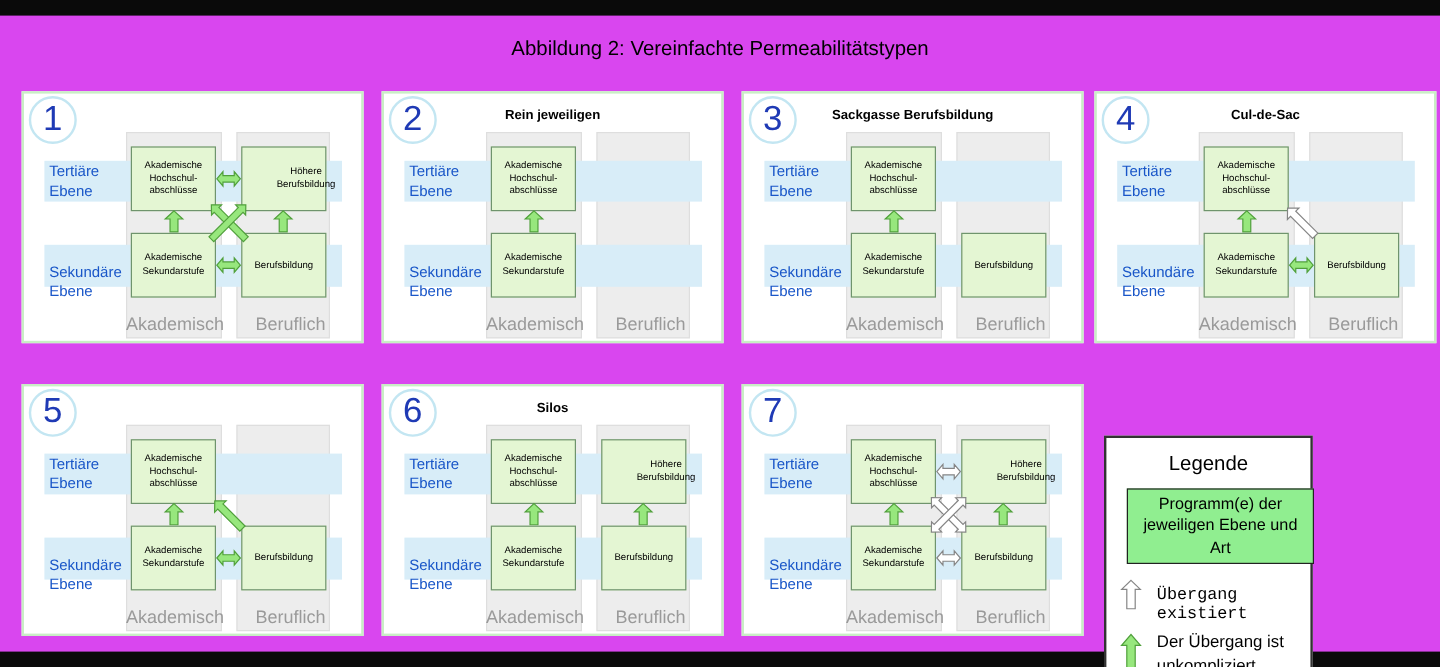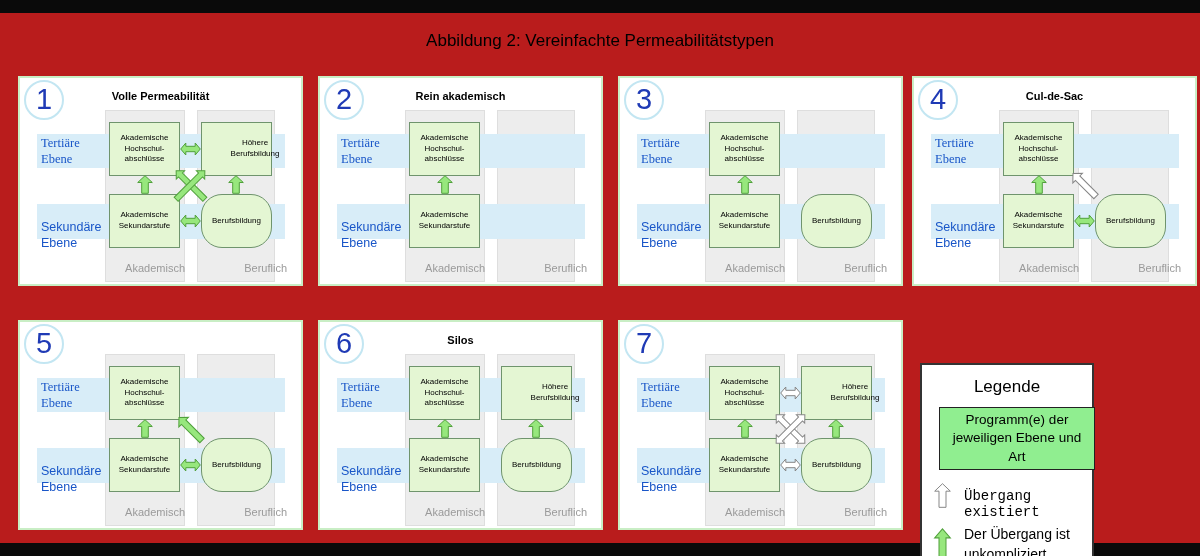--- a/index.html
+++ b/index.html
@@ -1,16 +1,16 @@
 <!DOCTYPE html>
 <html><head>
 <meta charset="utf-8">
 <style>
   html,body{margin:0;padding:0;background:#fff;}
-  .page{position:relative;width:1200px;height:556px;background:#b91c1c;overflow:hidden;
+  .page{position:relative;width:1200px;height:556px;background:#d946ef;overflow:hidden;
         font-family:"Liberation Sans",sans-serif;color:#000;}
   .bar{position:absolute;left:0;width:100%;height:13px;background:#0a0a0a;}
   .bar.top{top:0;}
   .bar.bot{bottom:0;}
   .fig-title{position:absolute;top:31px;left:0;width:100%;text-align:center;
              font-size:17px;color:#000;}
 
   
   .panel{position:absolute;width:285px;height:210px;border:2px solid #c9eec5;
          background:#fff;box-sizing:border-box;}
@@ -23,27 +23,27 @@
              color:#1f3ab5;font-size:29px;line-height:35px;text-align:center;}
   .ptitle{position:absolute;left:0;right:0;top:12px;margin:0;text-align:center;
           font-size:11px;font-weight:bold;z-index:4;}
   .col{position:absolute;top:32px;height:172px;background:#ededed;border:1px solid #dedede;
        box-sizing:border-box;z-index:0;}
   .col.a{left:85px;width:80px;} .col.b{left:177px;width:78px;}
   .band{position:absolute;left:17px;width:248px;background:#d8edf8;z-index:1;}
   .band.t{top:56px;height:34px;} .band.s{top:126px;height:35px;}
   .rowlab{position:absolute;left:21px;width:66px;font-size:12.5px;line-height:1.26;
           color:#1956c8;z-index:2;}
-  .rl-t{top:58px;font-family:Liberation Serif, serif;} .rl-s{top:128px;margin-top:14px;}
+  .rl-t{top:58px;} .rl-s{top:128px;margin-top:14px;}
   .box{position:absolute;width:71px;height:54px;background:#e4f6d3;border:1px solid #6f946d;
        box-sizing:border-box;display:flex;align-items:center;justify-content:center;
        text-align:center;font-size:8px;line-height:1.35;z-index:2;padding:1px;}
   .b-tl{left:89px;top:44px;} .b-tr{left:181px;top:44px;padding-left:38px;}
-  .b-bl{left:89px;top:116px;} .b-br{left:181px;top:116px;border-radius:21px;}
-  .collab{position:absolute;top:184px;font-size:11px;color:#9a9a9a;text-align:right;z-index:1;}
+  .b-bl{left:89px;top:116px;} .b-br{left:181px;top:116px;}
+  .collab{position:absolute;top:184px;font-size:15px;color:#9a9a9a;text-align:center;z-index:1;}
   .cl-a{left:85px;width:80px;} .cl-b{left:177px;width:90px;}
 
   
   .arr{position:absolute;z-index:3;}
   .arr svg{display:block;width:100%;height:100%;overflow:visible;}
   .g polygon{fill:#97e77d;stroke:#50a03b;stroke-width:1;}
   .wh polygon{fill:#ffffff;stroke:#858585;stroke-width:1;}
   .a-vl{left:117px;top:97px;width:16px;height:19px;}
   .a-vr{left:208px;top:97px;width:16px;height:19px;}
   .a-ht{left:160px;top:64px;width:21px;height:14px;}
@@ -70,21 +70,20 @@
 <body>
 
 <div class="page">
   <div class="bar top"></div>
   <div class="bar bot"></div>
   <div class="fig-title">Abbildung 2: Vereinfachte Permeabilitätstypen</div>
 
   <section class="panel p1">
     <div class="numcircle">
       <span>1</span></div>
-    <h3 class="ptitle">Volle Permeabilität</h3>
     <div class="col a"></div>
     <div class="col b"></div>
     <div class="band t"></div>
     <div class="band s"></div>
     <div class="rowlab rl-t">Tertiäre Ebene</div>
     <div class="rowlab rl-s">Sekundäre Ebene</div>
     <div class="box b-tl">Akademische Hochschul-abschlüsse</div>
     <div class="box b-tr">Höhere Berufsbildung</div>
     <div class="box b-bl">Akademische Sekundarstufe</div>
     <div class="box b-br">Berufsbildung</div>
@@ -118,41 +117,42 @@
           <polygon points="6.5,0.7 12.4,6.8 9.3,6.8 9.3,41.3 3.7,41.3 3.7,6.8 0.6,6.8"></polygon>
         </svg>
       </div>
     <div class="collab cl-a">Akademisch</div>
     <div class="collab cl-b">Beruflich</div>
   </section>
 
   <section class="panel p2">
     <div class="numcircle">
       <span>2</span></div>
-    <h3 class="ptitle">Rein akademisch</h3>
+    <h3 class="ptitle">Rein jeweiligen</h3>
     <div class="col a"></div>
     <div class="col b"></div>
     <div class="band t"></div>
     <div class="band s"></div>
     <div class="rowlab rl-t">Tertiäre Ebene</div>
     <div class="rowlab rl-s">Sekundäre Ebene</div>
     <div class="box b-tl">Akademische Hochschul-abschlüsse</div>
     <div class="box b-bl">Akademische Sekundarstufe</div>
     <div class="arr a-vl g">
       <svg viewBox="0 0 16 19" preserveAspectRatio="none">
           <polygon points="8,0.7 15.3,7.5 11.3,7.5 11.3,18.3 4.7,18.3 4.7,7.5 0.7,7.5"></polygon>
         </svg>
       </div>
     <div class="collab cl-a">Akademisch</div>
     <div class="collab cl-b">Beruflich</div>
   </section>
 
   <section class="panel p3">
     <div class="numcircle">
       <span>3</span></div>
+    <h3 class="ptitle">Sackgasse Berufsbildung</h3>
     <div class="col a"></div>
     <div class="col b"></div>
     <div class="band t"></div>
     <div class="band s"></div>
     <div class="rowlab rl-t">Tertiäre Ebene</div>
     <div class="rowlab rl-s">Sekundäre Ebene</div>
     <div class="box b-tl">Akademische Hochschul-abschlüsse</div>
     <div class="box b-bl">Akademische Sekundarstufe</div>
     <div class="box b-br">Berufsbildung</div>
     <div class="arr a-vl g">

